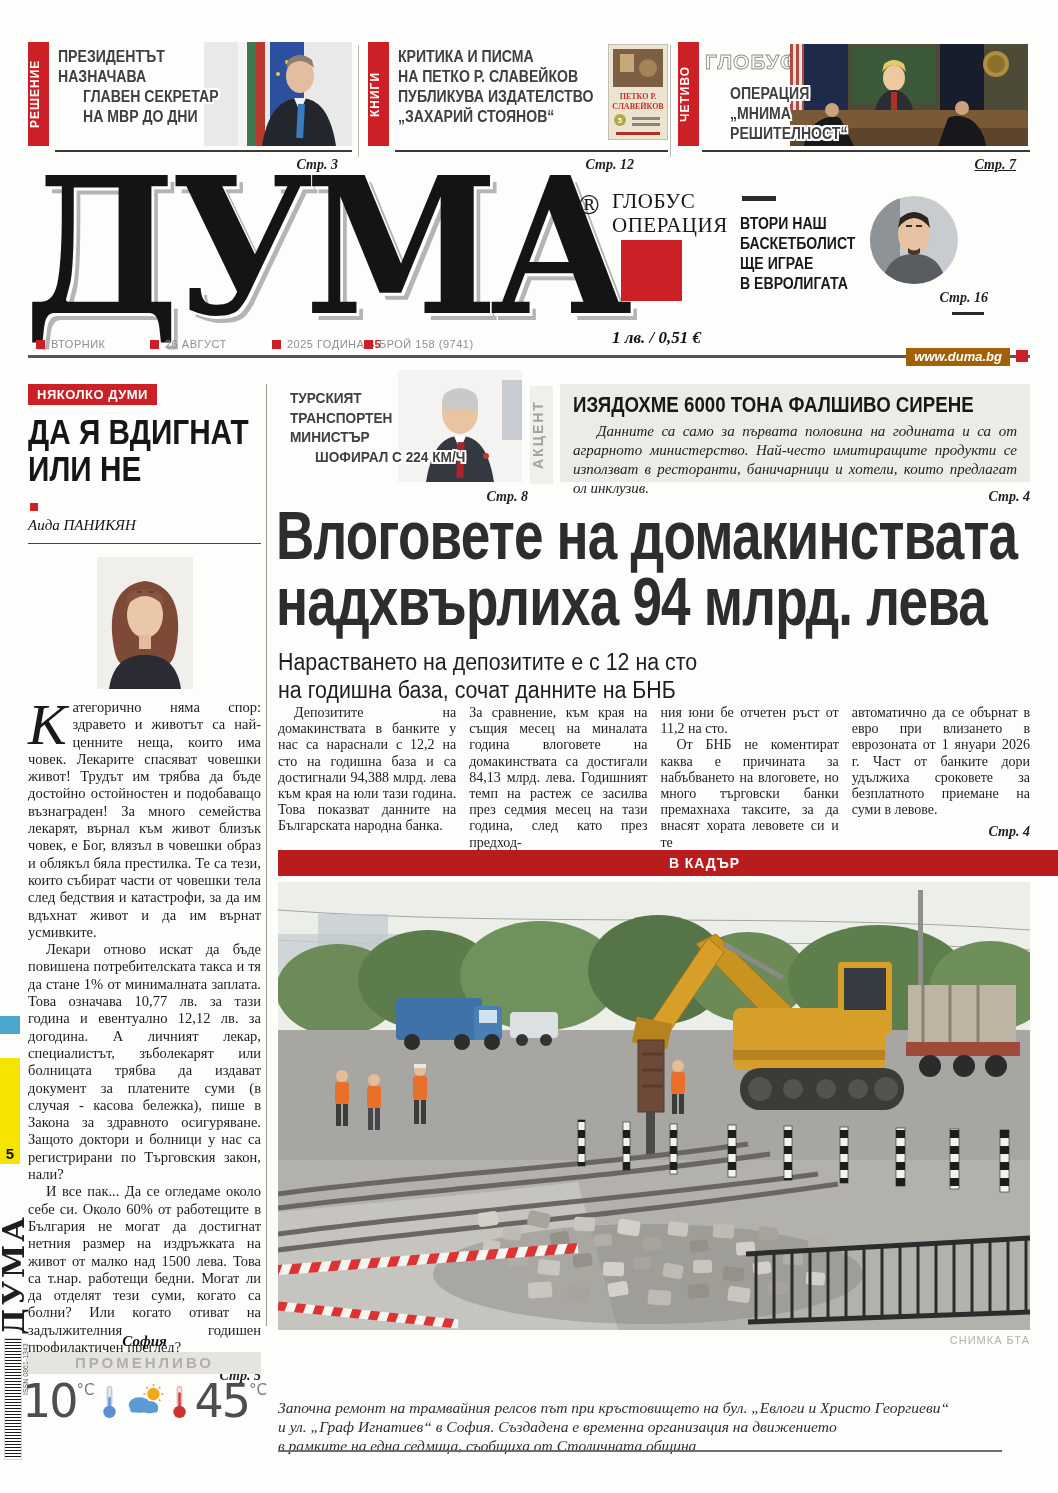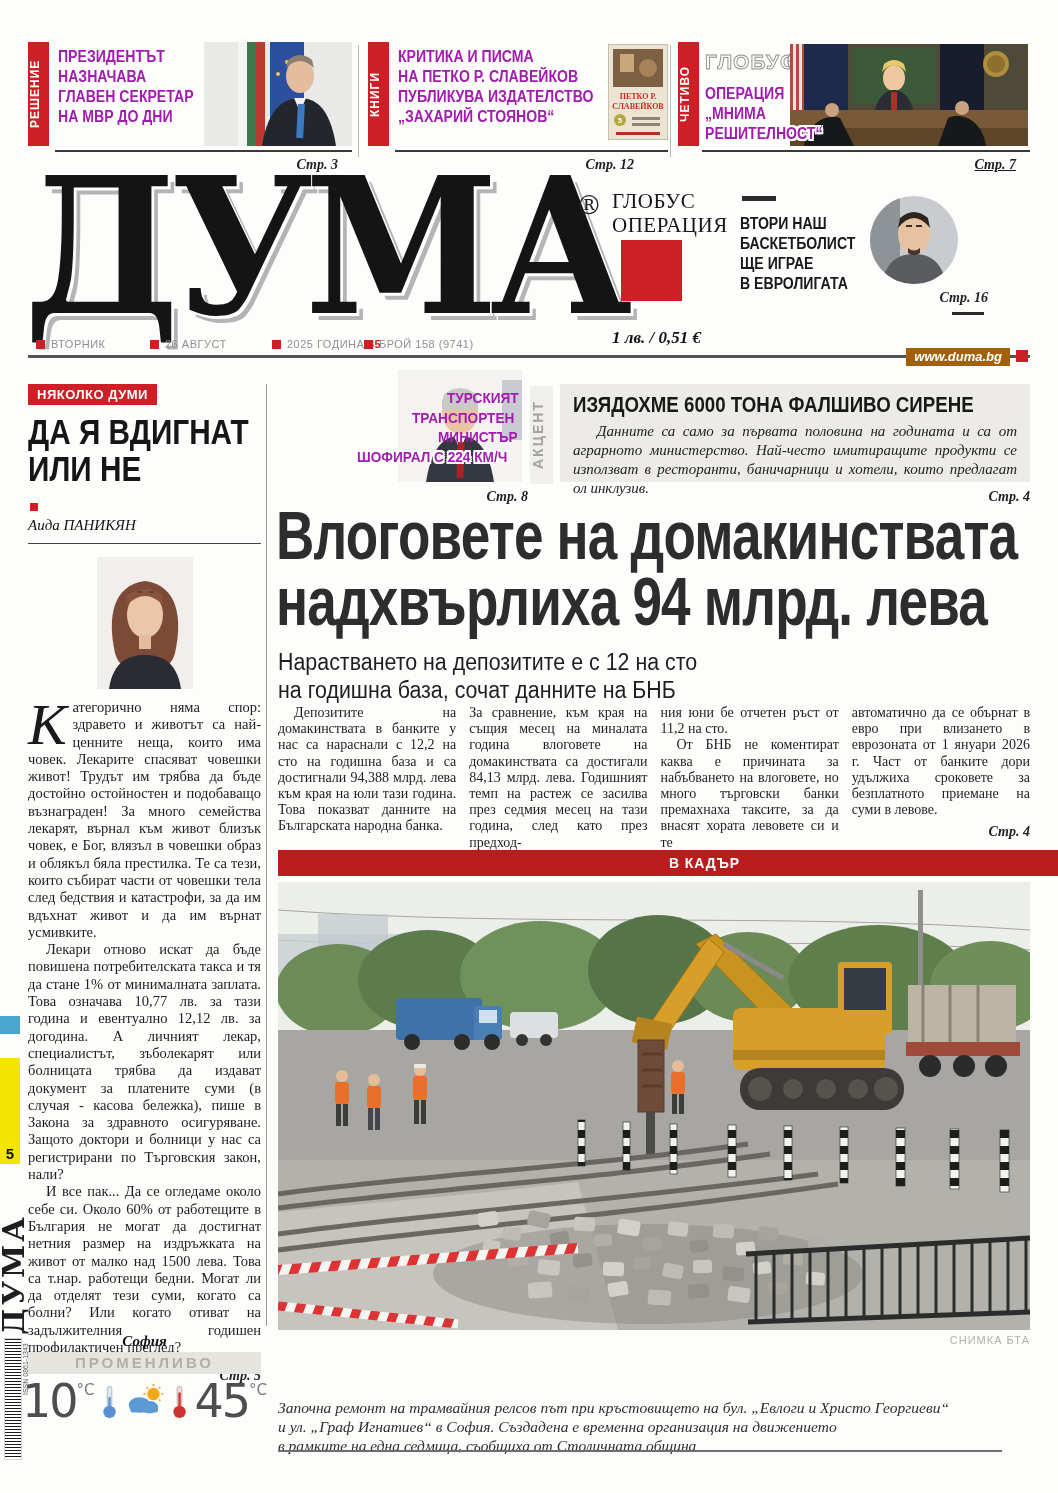--- a/index.html
+++ b/index.html
@@ -2,29 +2,29 @@
 <html><head>
 <meta charset="utf-8">
 <style>
   html,body{margin:0;padding:0;background:#e9e9e7;}
   .page{position:relative;width:1058px;height:1493px;margin:0 auto;background:#fdfdfb;overflow:hidden;
         font-family:"Liberation Sans",sans-serif;color:#1b1b1b;}
   
   .abs{position:absolute;}
   .cx{display:inline-block;transform-origin:0 50%;white-space:nowrap;}
   .cx78{transform:scaleX(.78);} .cx85{transform:scaleX(.85);} .cx88{transform:scaleX(.88);} .cx93{transform:scaleX(.93);}
-  .outlined{text-shadow:2px 0 0 #fff,-2px 0 0 #fff,0 2px 0 #fff,0 -2px 0 #fff,2px 2px 0 #fff,-2px -2px 0 #fff,2px -2px 0 #fff,-2px 2px 0 #fff;}
+  .outlined{text-shadow:2px 0 0 #fff,-2px 0 0 #fff,0 2px 0 #fff,0 -2px 0 #fff,2px 2px 0 #fff,-2px -2px 0 #fff,2px -2px 0 #fff,-2px 2px 0 #fff;margin-left:25px;}
   .pageref{font:italic 700 14px/16px "Liberation Serif",serif;color:#222;}
   
   .teaser{position:absolute;top:42px;height:132px;}
   .vtab{position:absolute;left:0;top:0;width:21px;background:#cd2026;color:#fff;
         font:700 12px "Liberation Sans",sans-serif;letter-spacing:1px;
         writing-mode:vertical-rl;transform:rotate(180deg);text-align:center;}
   .t-lines{position:absolute;z-index:2;}
-  .t-lines div{font:700 16px/20px "Liberation Sans",sans-serif;color:#a21caf;}
+  .t-lines div{font:700 16px/20px "Liberation Sans",sans-serif;color:#404040;}
   .t-rule{position:absolute;height:2px;background:#3a3a3a;top:108px;}
   .t-page{position:absolute;top:113px;left:0;right:0;text-align:right;}
   .tsep{position:absolute;top:45px;width:1px;height:112px;background:#b9b9b6;}
   
   .duma-title{position:absolute;left:24px;top:152px;font:700 190px/1 "DejaVu Serif",serif;color:#141414;
               letter-spacing:-9px;transform:scaleX(.92);transform-origin:0 0;
               text-shadow:3px 3px 0 #ffffff,7px 7px 0 #b4b4b4;}
   .reg{position:absolute;left:576px;top:190px;font:400 26px "DejaVu Serif",serif;color:#222;}
   .tagline{position:absolute;left:612px;top:189px;font:400 21px/24px "Liberation Serif",serif;color:#161616;letter-spacing:.5px;}
   .redsq-big{position:absolute;left:621px;top:240px;width:61px;height:61px;background:#cd2026;}
@@ -327,21 +327,21 @@
       <rect width="124" height="112" fill="#f4f3f1"></rect>
       <rect x="104" y="10" width="20" height="60" fill="#c8ccd2"></rect>
       <ellipse cx="62" cy="42" rx="18" ry="22" fill="#e9c4a2"></ellipse>
       <path d="M44,34 Q62,14 80,34 L78,24 Q62,12 46,24 Z" fill="#c9c9c7"></path>
       <path d="M44,40 L44,30 Q50,22 62,22 Q74,22 80,30 L80,40" fill="#c9c9c7"></path>
       <path d="M28,112 C34,74 48,66 62,66 C76,66 90,74 96,112 Z" fill="#343941"></path>
       <path d="M56,66 L62,80 L68,66 Z" fill="#fff"></path>
       <rect x="59" y="72" width="7" height="36" fill="#a8232a" transform="rotate(2 62 90)"></rect>
       <circle cx="88" cy="86" r="3" fill="#c0392b"></circle>
     </svg>
-    <div class="t-lines" style="left:0;top:4px;width:250px;text-align:right;">
+    <div class="t-lines" style="left:12px;top:4px;width:250px;">
       <div><span class="cx cx88">ТУРСКИЯТ</span></div>
       <div><span class="cx cx88">ТРАНСПОРТЕН</span></div>
       <div><span class="cx cx88">МИНИСТЪР</span></div>
       <div class="outlined"><span class="cx cx88">ШОФИРАЛ С 224 КМ/Ч</span></div>
     </div>
   </div>
   <div class="minister-page"><span class="pageref">Стр. 8</span></div>
 
   <div class="accent-tab">АКЦЕНТ</div>
   <div class="accent-box">

